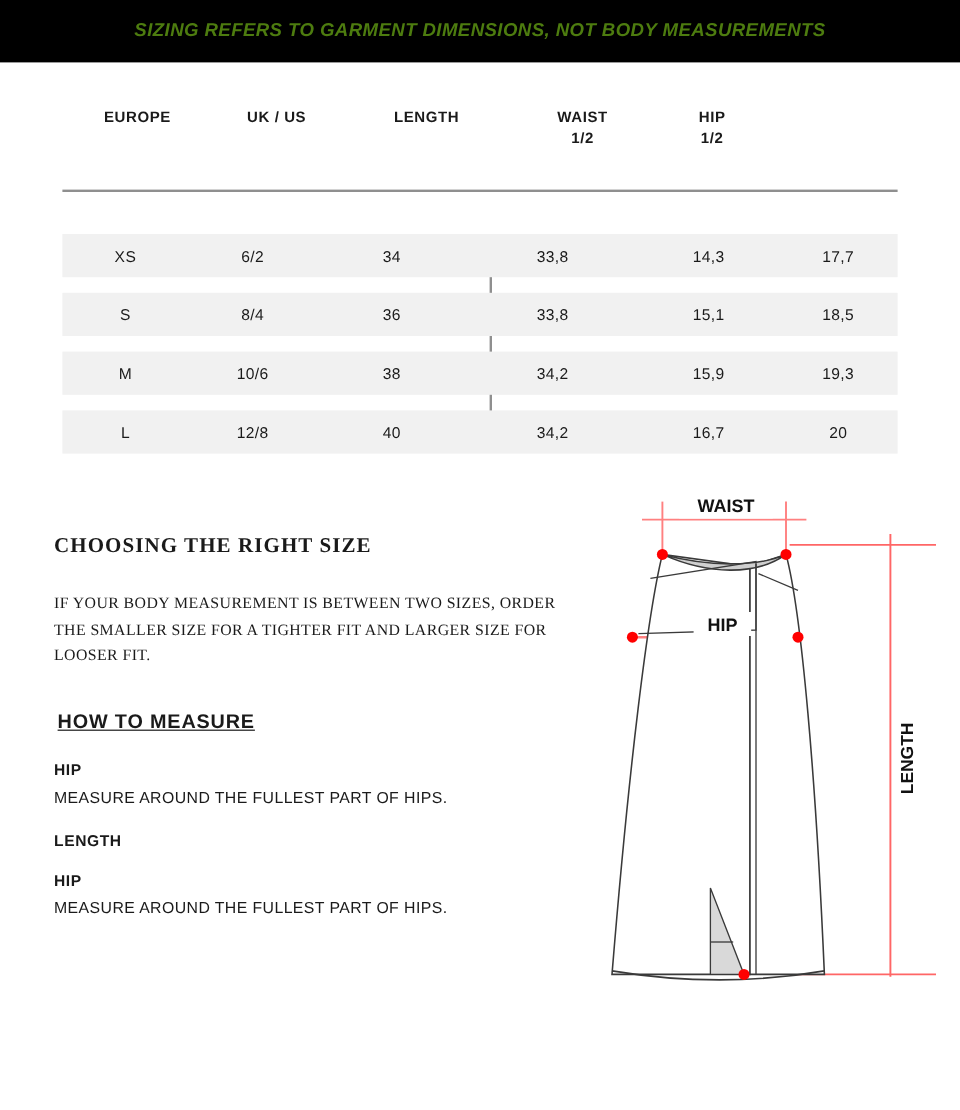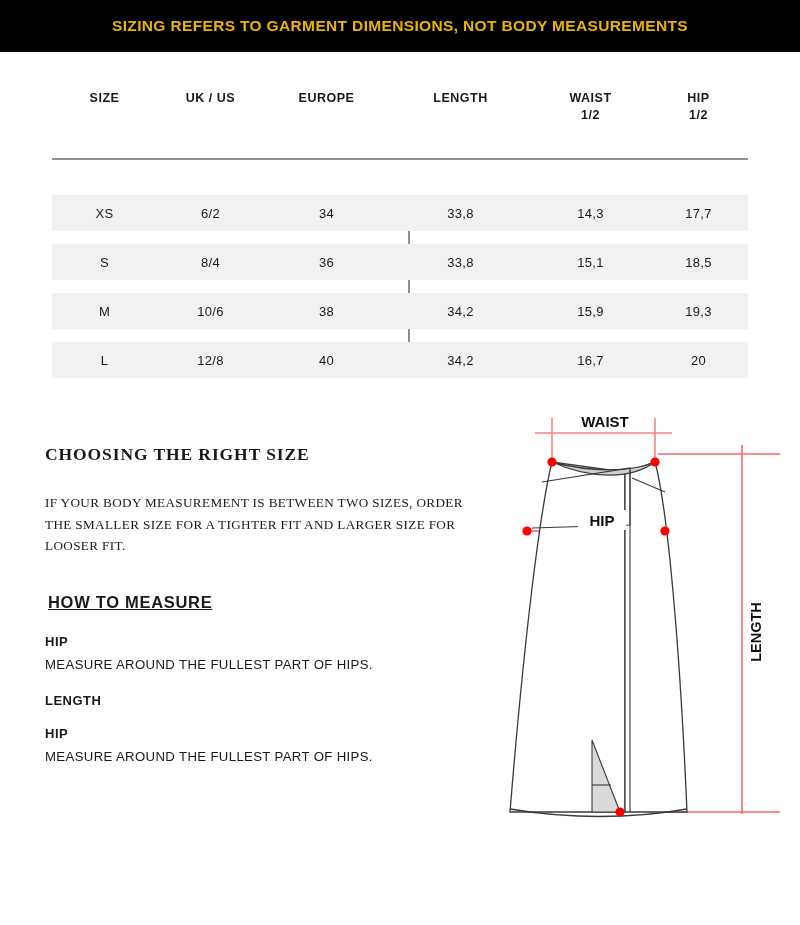--- a/index.html
+++ b/index.html
@@ -12,25 +12,26 @@
   }
   .page { position:relative; width:800px; height:925px; background:#fff; }
 
   
   .banner {
     position:absolute; left:0; top:0; width:800px; height:52px;
     background:#000000;
     display:flex; align-items:center; justify-content:center;
   }
   .banner-text {
-    color:#eab308;
+    color:#4d7c0f;
     font-size:15.5px;
     font-weight:bold;
     letter-spacing:0.35px;
     white-space:nowrap;
+    font-style:italic;
   }
 
   
   .table { position:absolute; left:52px; top:88px; width:696px; }
   .thead { display:flex; height:46px; }
   .th {
     display:flex; flex-direction:column; align-items:center;
     font-size:12.5px; font-weight:bold; letter-spacing:0.5px;
     line-height:17px; padding-top:2px;
   }
@@ -92,30 +93,26 @@
 
 <div class="page">
 
   <div class="banner">
     <div class="banner-text">SIZING REFERS TO GARMENT DIMENSIONS, NOT BODY MEASUREMENTS</div>
   </div>
 
   <div class="table">
 
     <div class="thead">
-      <div class="th c0">
-        <span>SIZE</span>
+      <div class="th c2">
+        <span>EUROPE</span>
         <span></span>
       </div>
       <div class="th c1">
         <span>UK / US</span>
-        <span></span>
-      </div>
-      <div class="th c2">
-        <span>EUROPE</span>
         <span></span>
       </div>
       <div class="th c3">
         <span>LENGTH</span>
         <span></span>
       </div>
       <div class="th c4">
         <span>WAIST</span>
         <span>1/2</span>
       </div>

